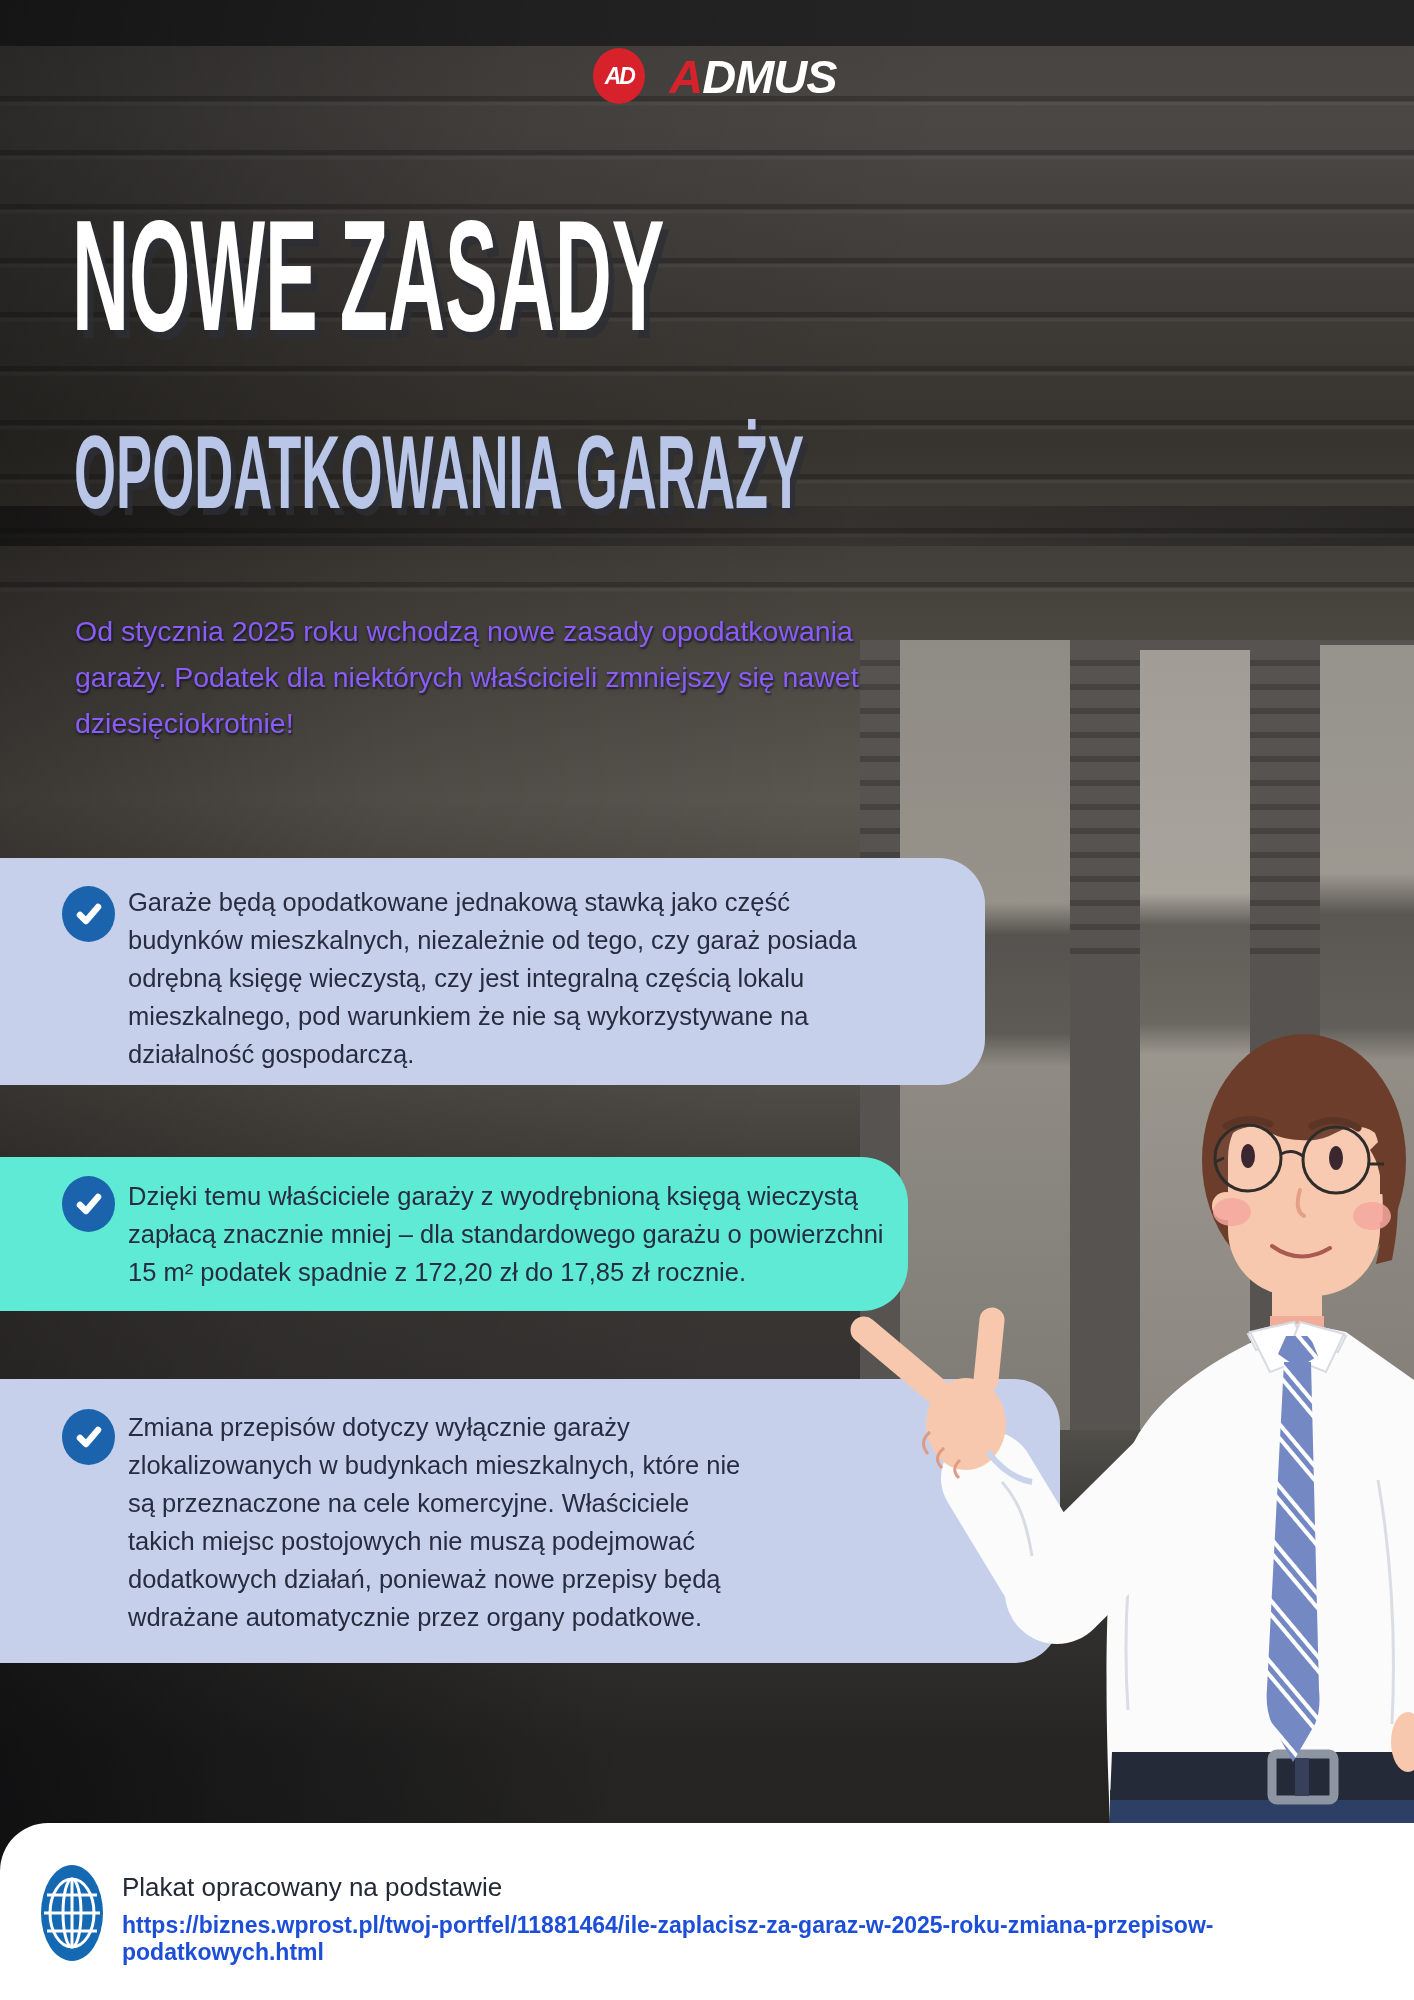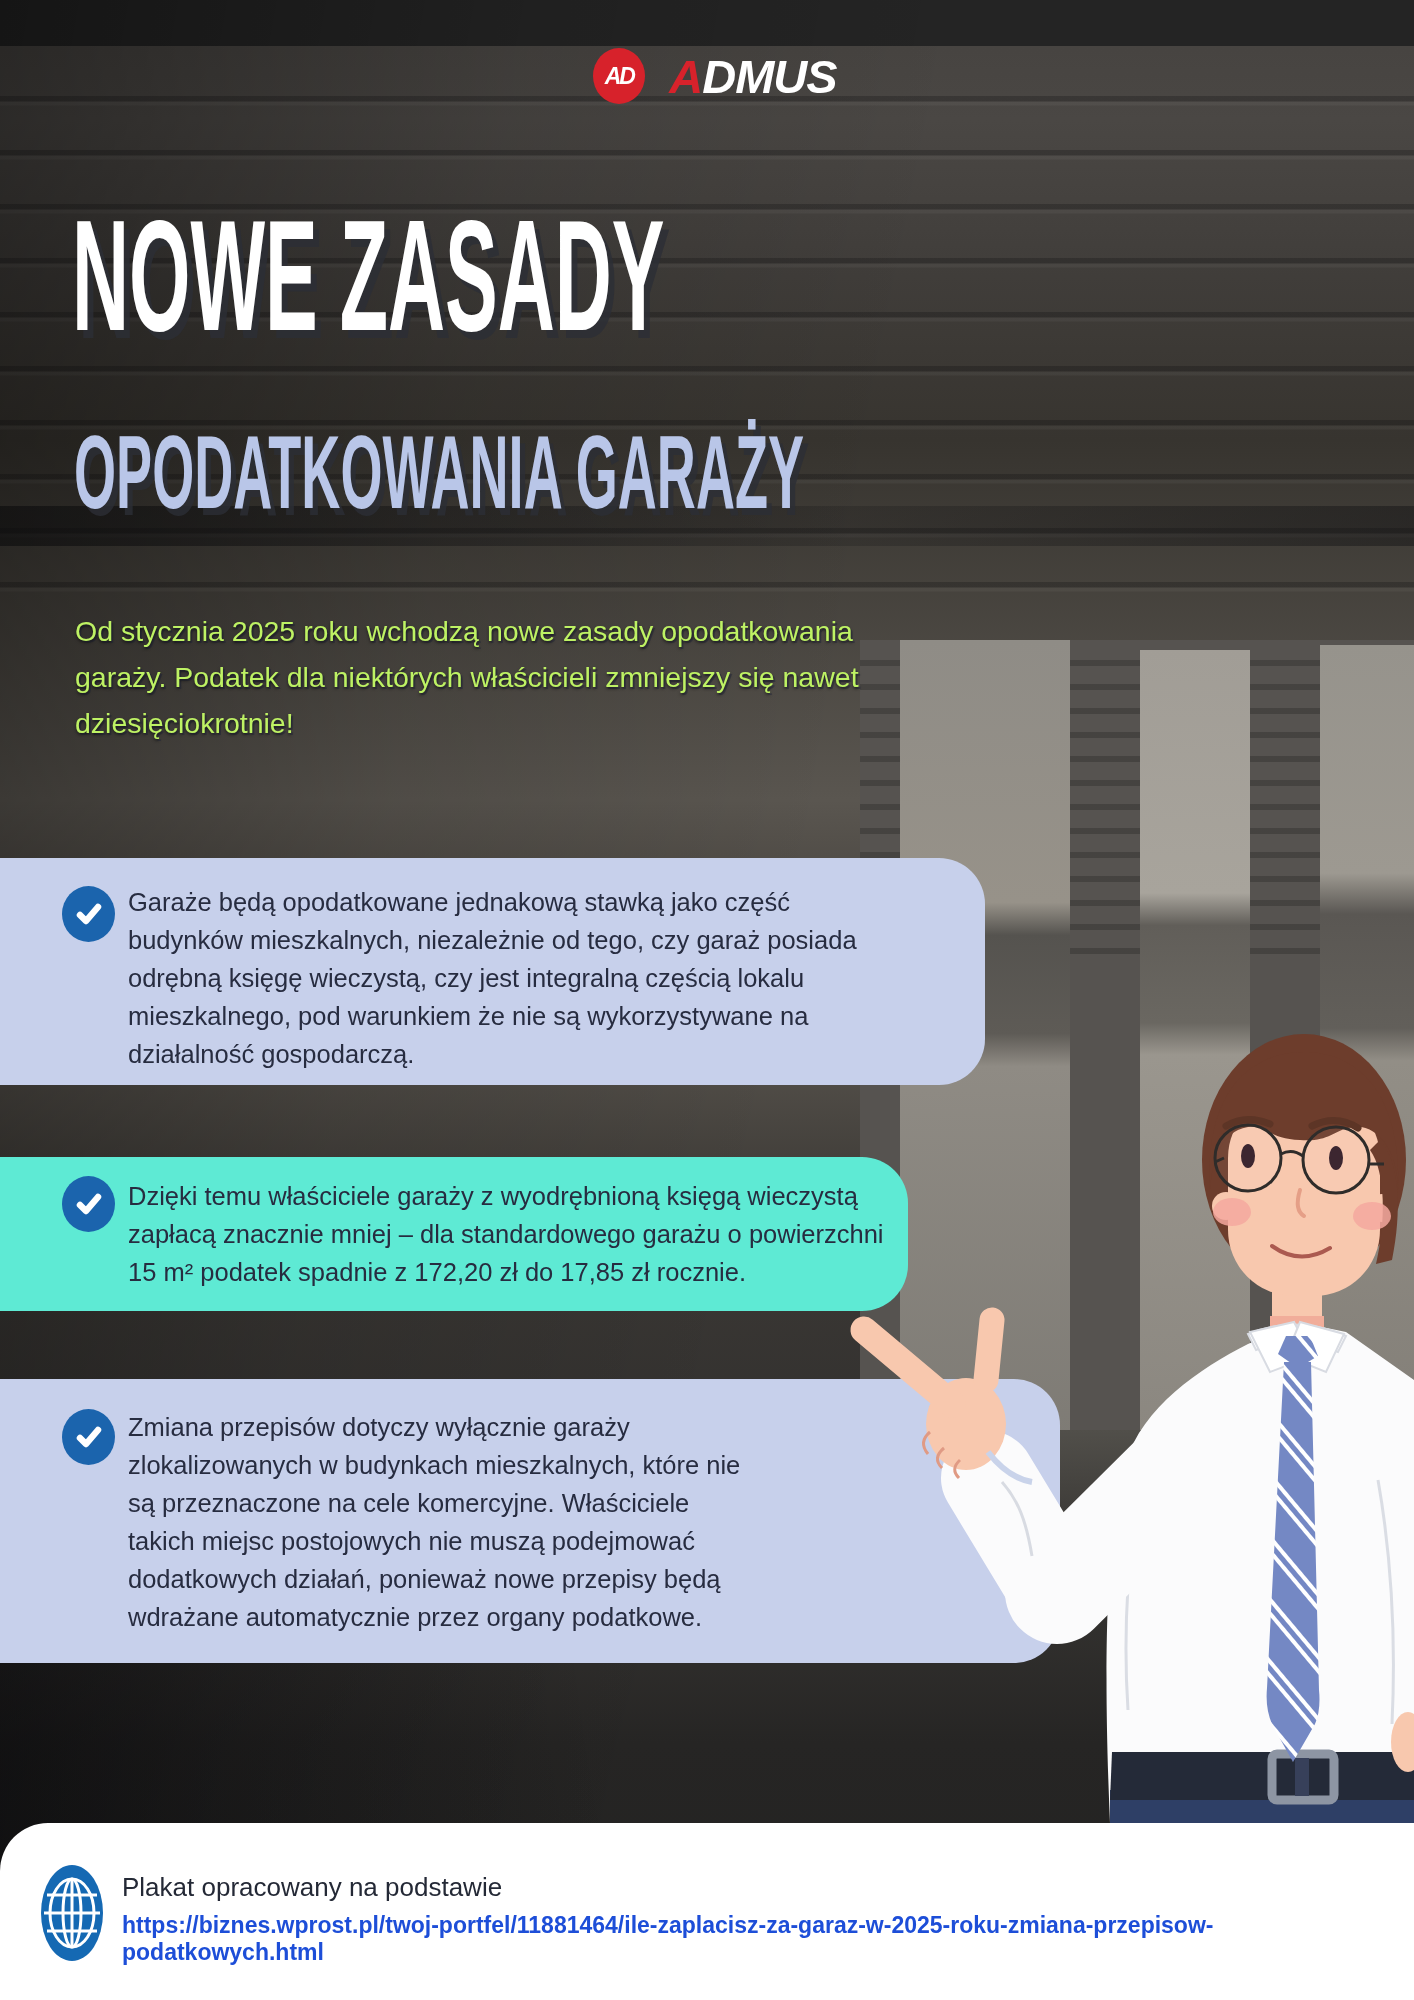--- a/index.html
+++ b/index.html
@@ -43,21 +43,21 @@
   .logo-text{font-size:47px;font-weight:bold;font-style:italic;letter-spacing:-1px;color:#fff;}
   .logo-text .red{color:#d7222b;}
 
   
   .h1{position:absolute;left:72px;top:196px;z-index:4;color:#ffffff;font-weight:bold;
       font-size:158px;line-height:1;white-space:nowrap;transform:scaleX(.5);
       transform-origin:left top;text-shadow:12px 8px 0 rgba(44,46,54,.82);}
   .h2{position:absolute;left:74px;top:420px;z-index:4;color:#b9c6e8;font-weight:bold;
       font-size:104px;line-height:1;white-space:nowrap;transform:scaleX(.52);
       transform-origin:left top;text-shadow:10px 7px 0 rgba(44,46,54,.8);}
-  .intro{position:absolute;left:75px;top:608px;z-index:4;width:1000px;color:#bef264;
+  .intro{position:absolute;left:75px;top:608px;z-index:4;width:1000px;color:#8b5cf6;
       font-size:28.5px;line-height:46px;white-space:pre-line;
       text-shadow:0 2px 3px rgba(0,0,0,.5),2px 2px 0 rgba(20,30,60,.35);}
 
   
   .box{position:absolute;left:0;background:#c7d0eb;border-radius:0 46px 46px 0;z-index:2;}
   .box.white{background:#5eead4;}
   .box .txt{position:absolute;left:128px;color:#272c40;font-size:25.5px;line-height:38px;
       white-space:pre-line;}
   .check{position:absolute;left:62px;width:53px;height:56px;border-radius:50%;
       background:#1b64ad;display:flex;align-items:center;justify-content:center;}

